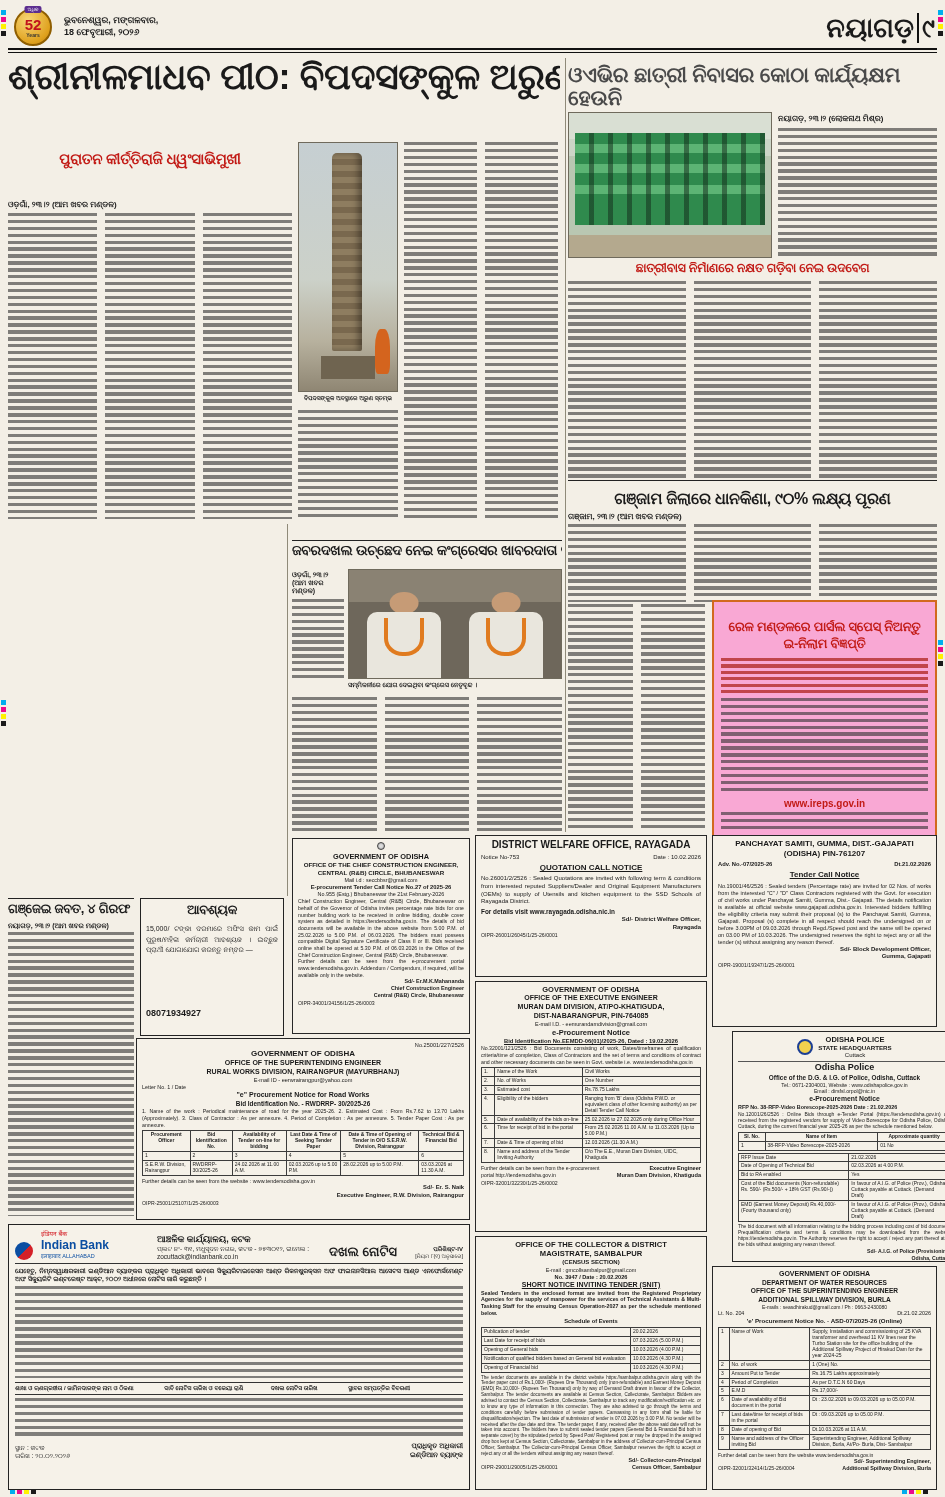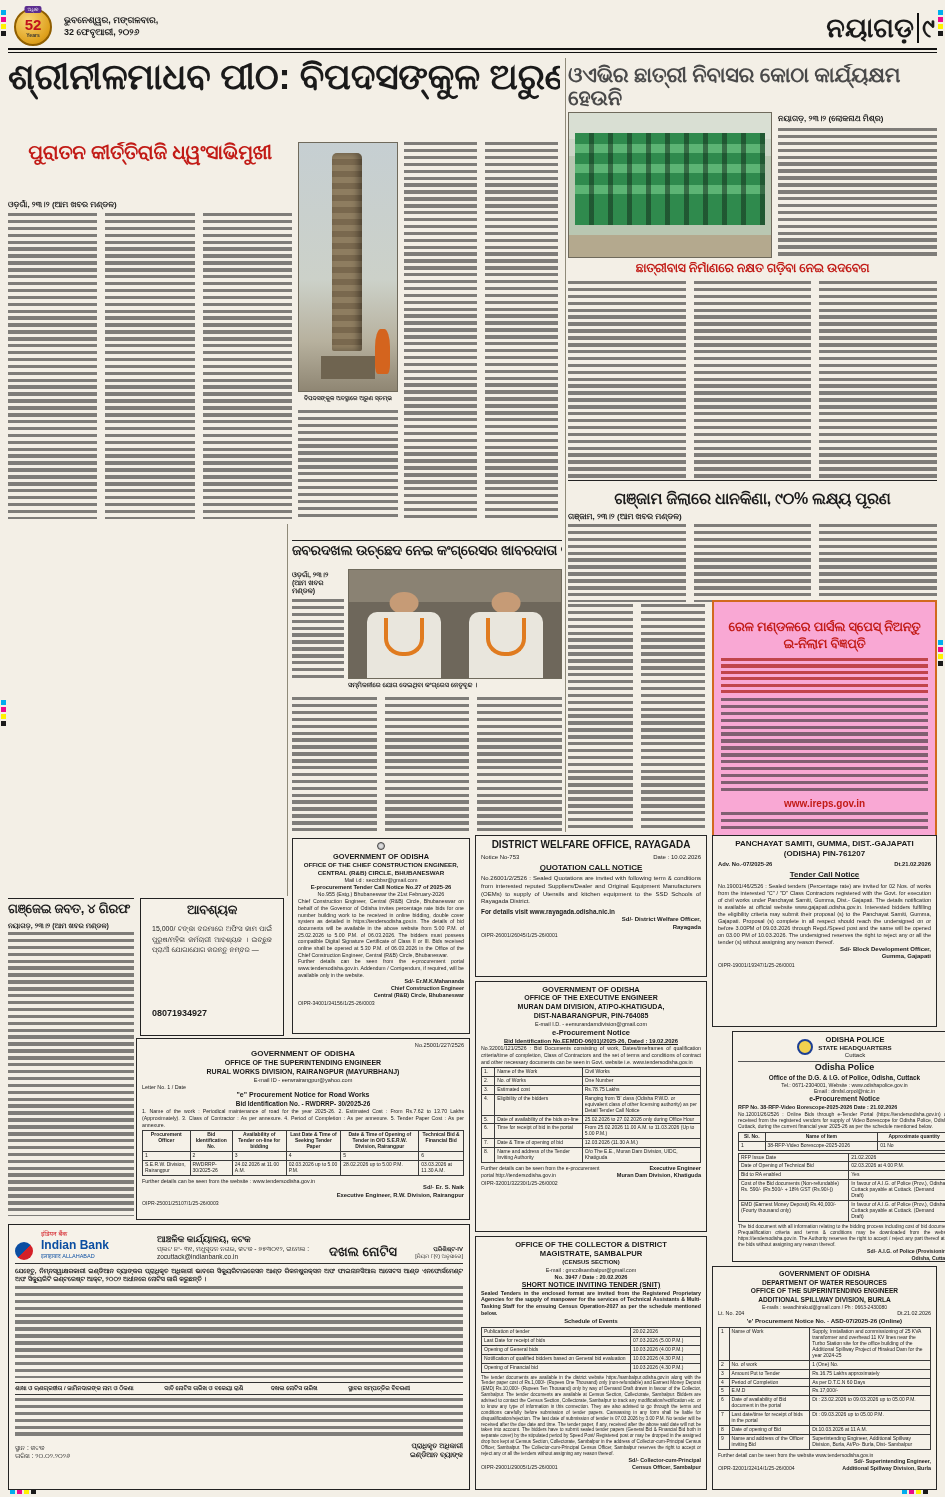--- a/index.html
+++ b/index.html
@@ -106,32 +106,32 @@
     </div>
 
   <header class="masthead">
     <div class="badge">
       <div class="badge-ribbon">ଅଧିକ</div>
       <div class="badge-num">52</div>
       <div class="badge-years">Years</div>
     </div>
     <div class="place">
       <div>ଭୁବନେଶ୍ୱର, ମଙ୍ଗଳବାର,</div>
-      <div>32 ଫେବୃଆରୀ, ୨୦୨୬</div>
+      <div>18 ଫେବୃଆରୀ, ୨୦୨୬</div>
     </div>
     <div class="edwrap">
       <span class="ed">ନୟାଗଡ଼</span>
       <span class="eddiv"></span>
       <span class="pg">୯</span>
     </div>
   </header>
 
   <h1 class="abs hl" style="left:8px;top:58px;width:552px;height:76px;font-size:36px;white-space:nowrap">ଶ୍ରୀନୀଳମାଧବ ପୀଠ: ବିପଦସଙ୍କୁଳ ଅରୁଣ ସ୍ତମ୍ଭ</h1>
 
-  <div class="abs hl red c" style="left:8px;top:142px;width:284px;height:26px;font-size:20px">ପୁରାତନ କୀର୍ତ୍ତିରାଜି ଧ୍ୱଂସାଭିମୁଖୀ</div>
+  <div class="abs hl red c" style="left:8px;top:151px;width:284px;height:26px;font-size:15px">ପୁରାତନ କୀର୍ତ୍ତିରାଜି ଧ୍ୱଂସାଭିମୁଖୀ</div>
   <div class="abs dateline" style="left:8px;top:200px;width:284px">ଓଡ଼ଗାଁ, ୨୩।୨ (ଆମ ଖବର ମଣ୍ଡଳ)</div>
   <div class="abs cols" style="left:8px;top:213px;width:284px;height:306px">
     <div class="tex"></div>
     <div class="tex"></div>
     <div class="tex"></div>
   </div>
   <div class="photo" style="left:298px;top:142px;width:100px;height:250px">
     <div class="pillar-bg">
       <div class="pillar"></div>
       <div class="pillar-base"></div>
@@ -219,21 +219,21 @@
     <div class="band" style="font-size:11px;height:18px;line-height:18px;margin-top:2px">ଦକ୍ଷିଣ ପୂର୍ବ ରେଳପଥ</div>
     <div class="b c" style="font-size:6.5px;margin-top:2px">ଗ୍ରାହକଙ୍କ ସେବାରେ ସଦା ତତ୍ପର</div>
   </div>
 
   <div class="abs" style="left:8px;top:898px;width:126px;height:326px;border-top:1.5px solid #222;padding-top:3px">
     <h3 class="hl" style="font-size:13px;height:18px;white-space:nowrap">ଗଞ୍ଜେଇ ଜବତ, ୪ ଗିରଫ</h3>
     <div class="dateline" style="font-size:7px;margin:2px 0">ନୟାଗଡ଼, ୨୩।୨ (ଆମ ଖବର ମଣ୍ଡଳ)</div>
     <div class="tex" style="height:284px"></div>
   </div>
 
-  <div class="abs" style="left:140px;top:898px;width:144px;height:138px;border:1.2px solid #222;padding:4px 11px;background:#f5f1e8">
+  <div class="abs" style="left:140px;top:898px;width:144px;height:138px;border:1.2px solid #222;padding:4px 5px;background:#f5f1e8">
     <div class="hl c" style="font-size:13px;height:18px">ଆବଶ୍ୟକ</div>
     <div class="j" style="font-size:7px;line-height:1.5;margin-top:3px;height:84px;overflow:hidden">15,000/ ଟଙ୍କା ଦରମାରେ ଅଫିସ କାମ ପାଇଁ ପୁରୁଷ/ମହିଳା କର୍ମଚାରୀ ଆବଶ୍ୟକ । ଇଚ୍ଛୁକ ପ୍ରାର୍ଥୀ ଯୋଗାଯୋଗ କରନ୍ତୁ ନମ୍ବର —</div>
     <div class="b" style="font-size:9px">08071934927</div>
   </div>
 
   <div class="notice" style="left:292px;top:838px;width:178px;height:196px">
     <div class="c"><span class="emblem"></span></div>
     <div class="nt">GOVERNMENT OF ODISHA</div>
     <div class="c b" style="font-size:6.2px">OFFICE OF THE CHIEF CONSTRUCTION ENGINEER,</div>
     <div class="c b" style="font-size:6.2px">CENTRAL (R&amp;B) CIRCLE, BHUBANESWAR</div>

